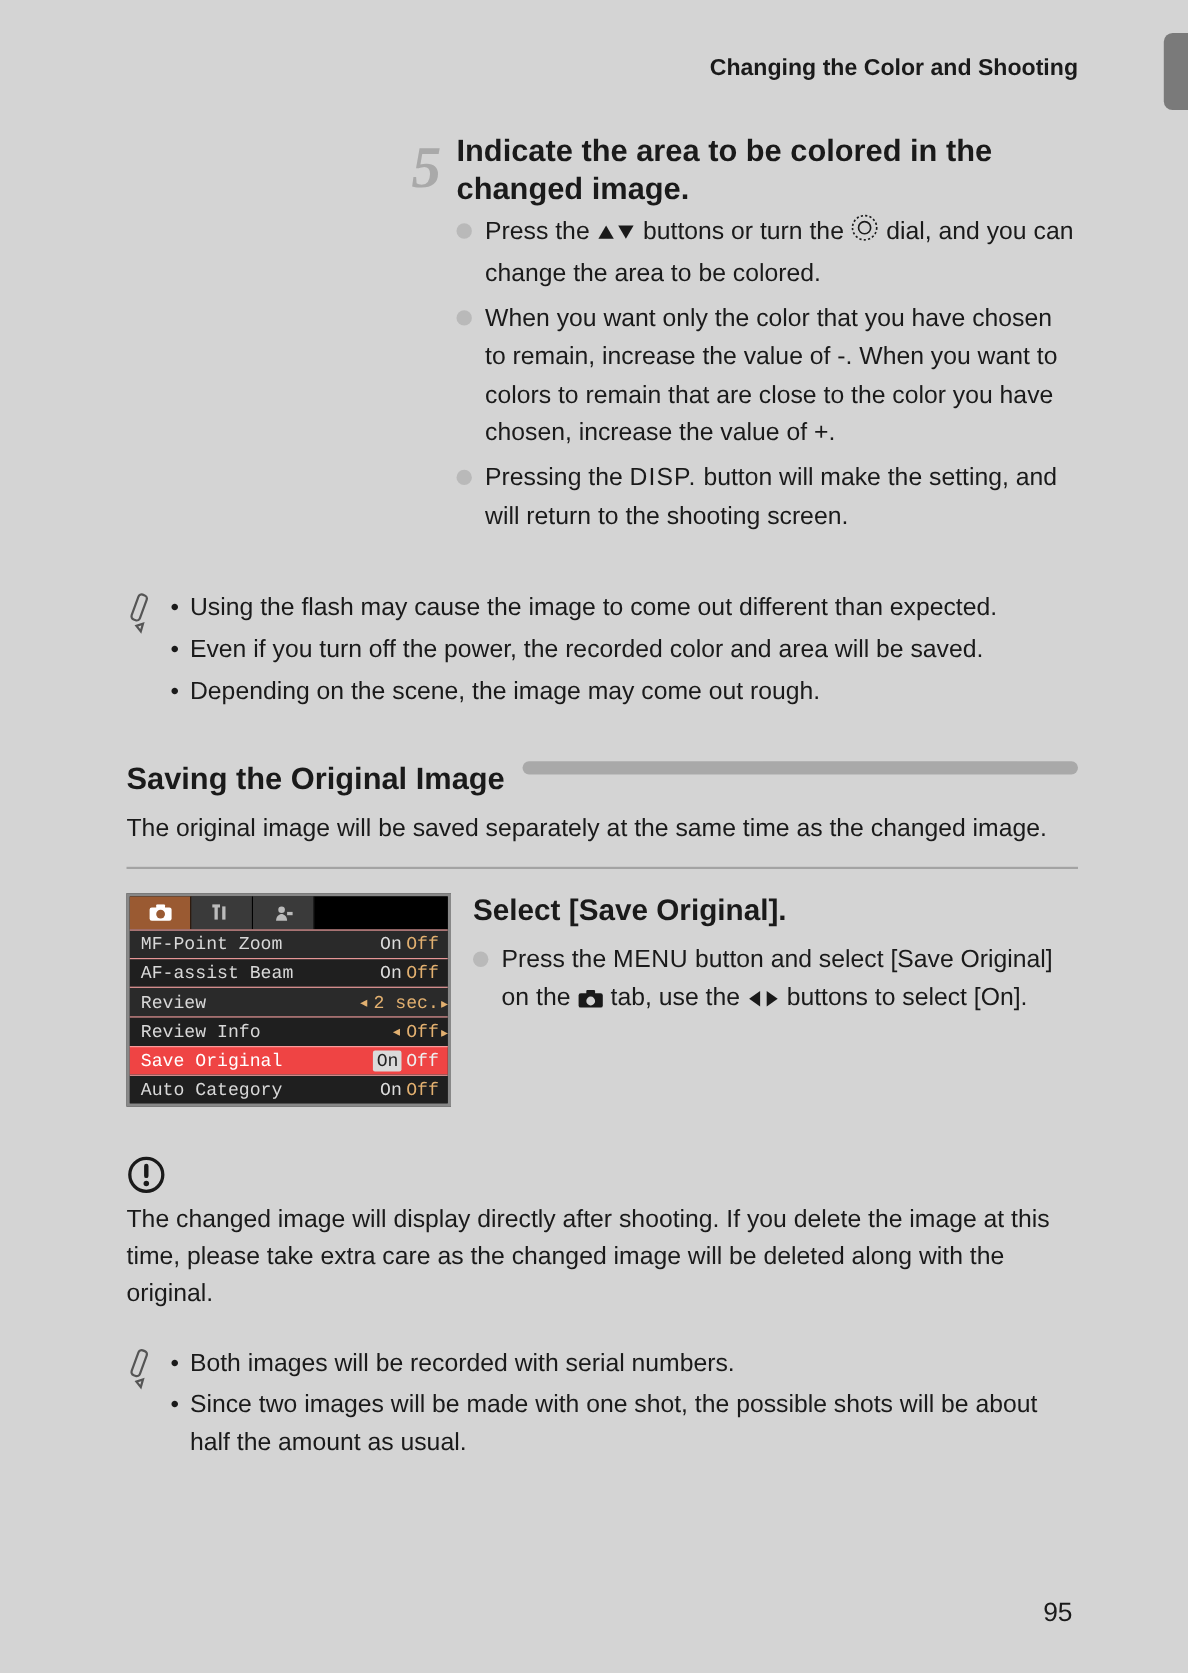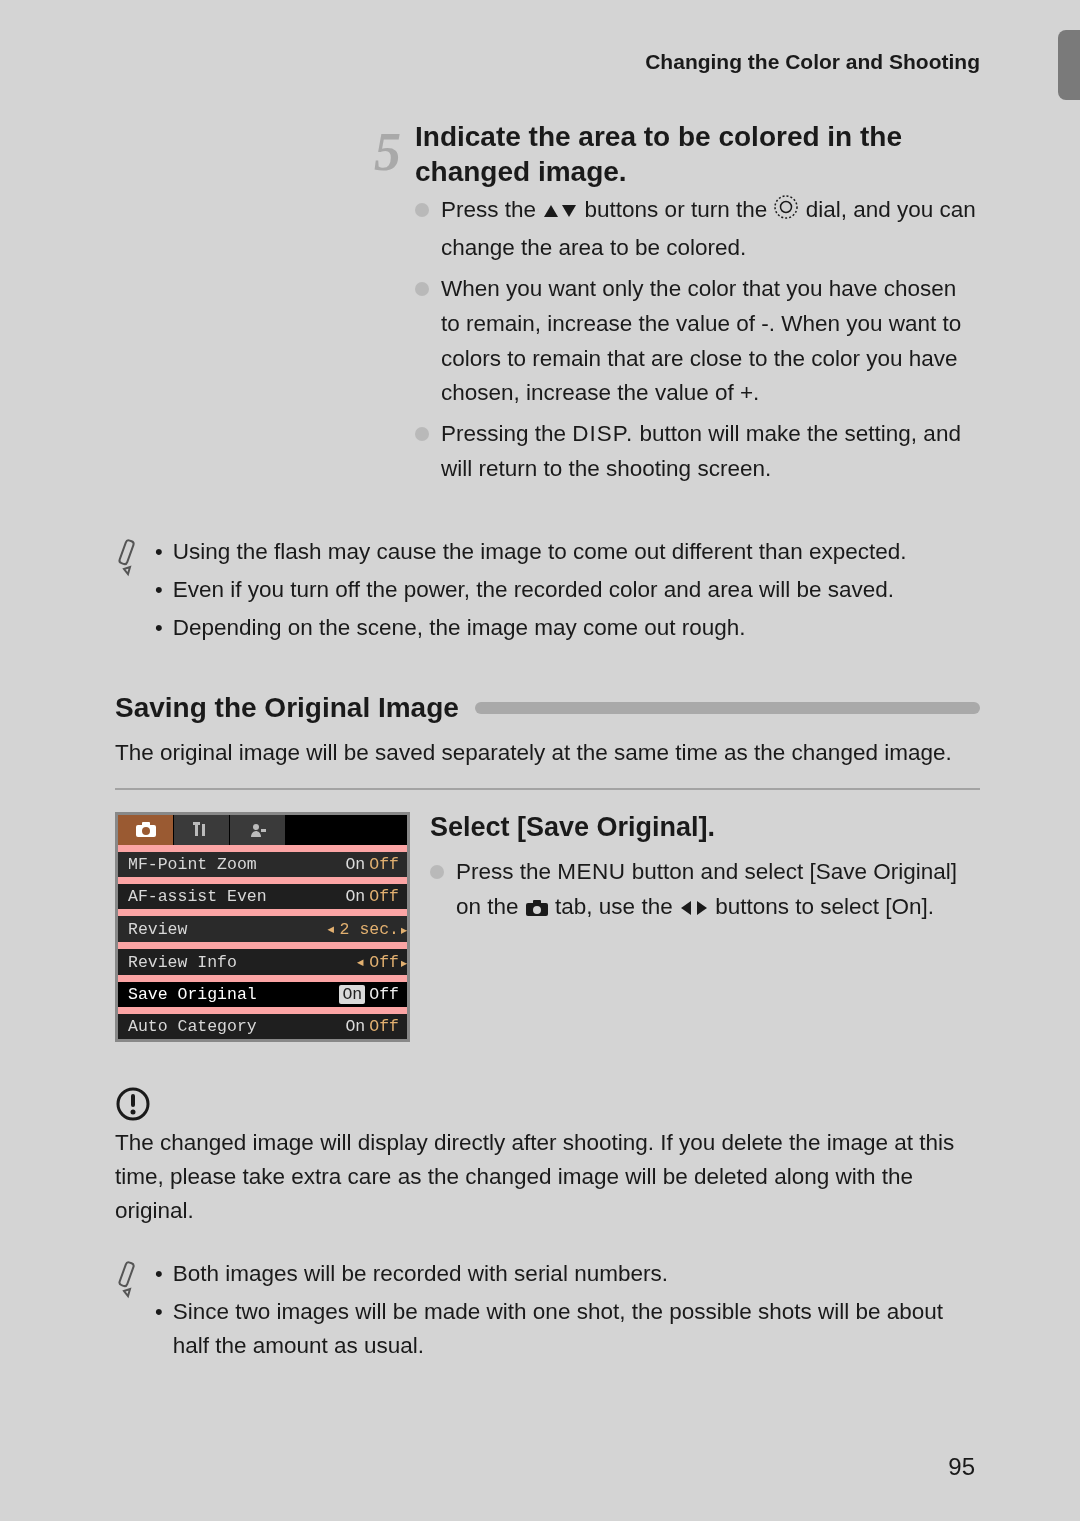--- a/index.html
+++ b/index.html
@@ -93,21 +93,20 @@
     margin-bottom: 4px;
   }
   .note-list .li::before {
     content: "•";
     margin-right: 10px;
     font-size: 22px;
     line-height: 1.5;
   }
   .section-title-row {
     display: flex;
-    align-items: center;
     margin-top: 44px;
     margin-bottom: 12px;
   }
   .section-title {
     font-family: Arial, Helvetica, sans-serif;
     font-weight: 900;
     font-size: 28px;
     margin-right: 16px;
     white-space: nowrap;
   }
@@ -149,26 +148,26 @@
   }
   .cm-tab.active { background: #9a5a32; }
   .cm-tab.inactive { background: #3a3a3a; }
   .cm-tabs-rest { flex:1; background:#000; }
   .cm-item {
     display: flex;
     align-items: center;
     font-size: 16.5px;
     color: #d8d8d8;
     padding: 3px 8px 3px 10px;
-    border-top: 7px solid #fca5a5;
+    border-top: 1px solid #fca5a5;
     position: relative;
   }
   .cm-item.dark { background: #2a2a2a; }
   .cm-item.darker { background: #1f1f1f; }
-  .cm-item.selected { background: #000000; color: #fff; justify-content: center; }
+  .cm-item.selected { background: #ef4444; color: #fff; justify-content: center; }
   .cm-label { flex: 1; white-space: nowrap; }
   .cm-on { color: #ddd; margin-right: 4px; }
   .cm-off { color: #e2b070; }
   .cm-onsel {
     background: #dadada; color: #222;
     padding: 0 3px; border-radius: 2px;
     margin-right: 4px; display:inline-block;
   }
   .cm-val { color: #e2b070; }
   .cm-caret-l { color:#e2b070; margin-right:4px; }
@@ -308,21 +307,21 @@
             </svg>
         </div>
         <div class="cm-tabs-rest"></div>
       </div>
       <div class="cm-item dark">
         <span class="cm-label">MF-Point Zoom</span>
         <span class="cm-on">On</span>
         <span class="cm-off">Off</span>
       </div>
       <div class="cm-item darker">
-        <span class="cm-label">AF-assist Even</span>
+        <span class="cm-label">AF-assist Beam</span>
         <span class="cm-on">On</span>
         <span class="cm-off">Off</span>
       </div>
       <div class="cm-item dark">
         <span class="cm-label">Review</span>
         <span class="cm-caret-l">◂</span>
         <span class="cm-val">2 sec.</span>
         <span class="cm-caret-r">▸</span>
       </div>
       <div class="cm-item darker">

